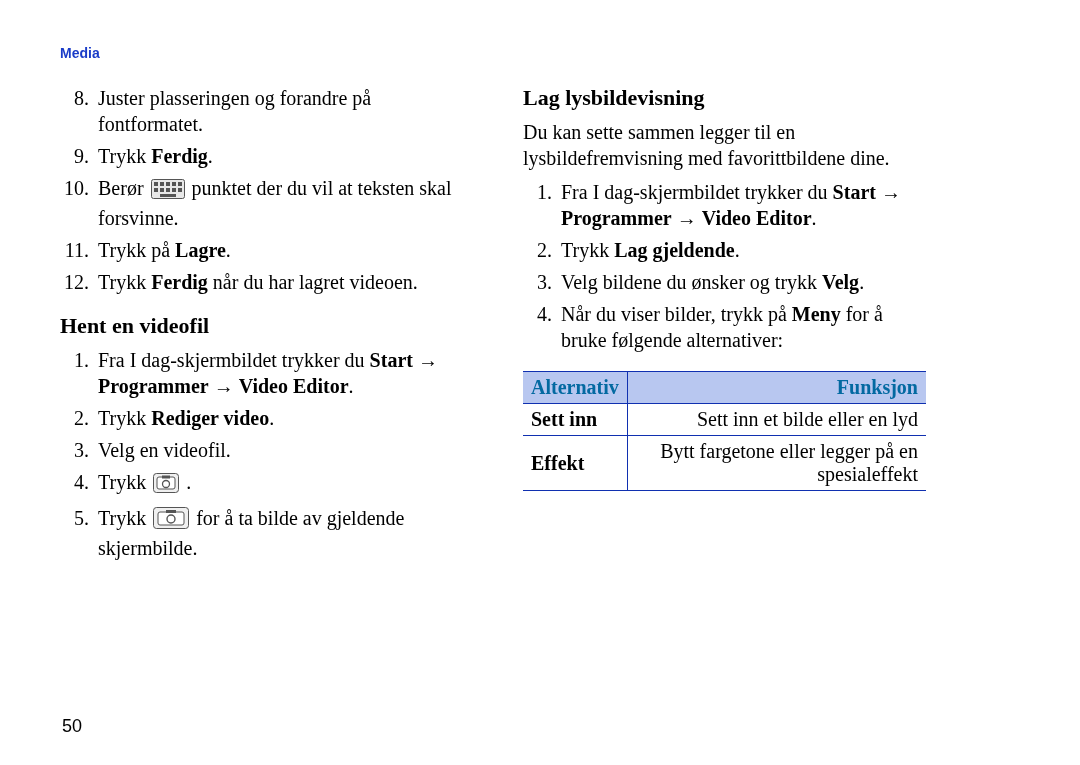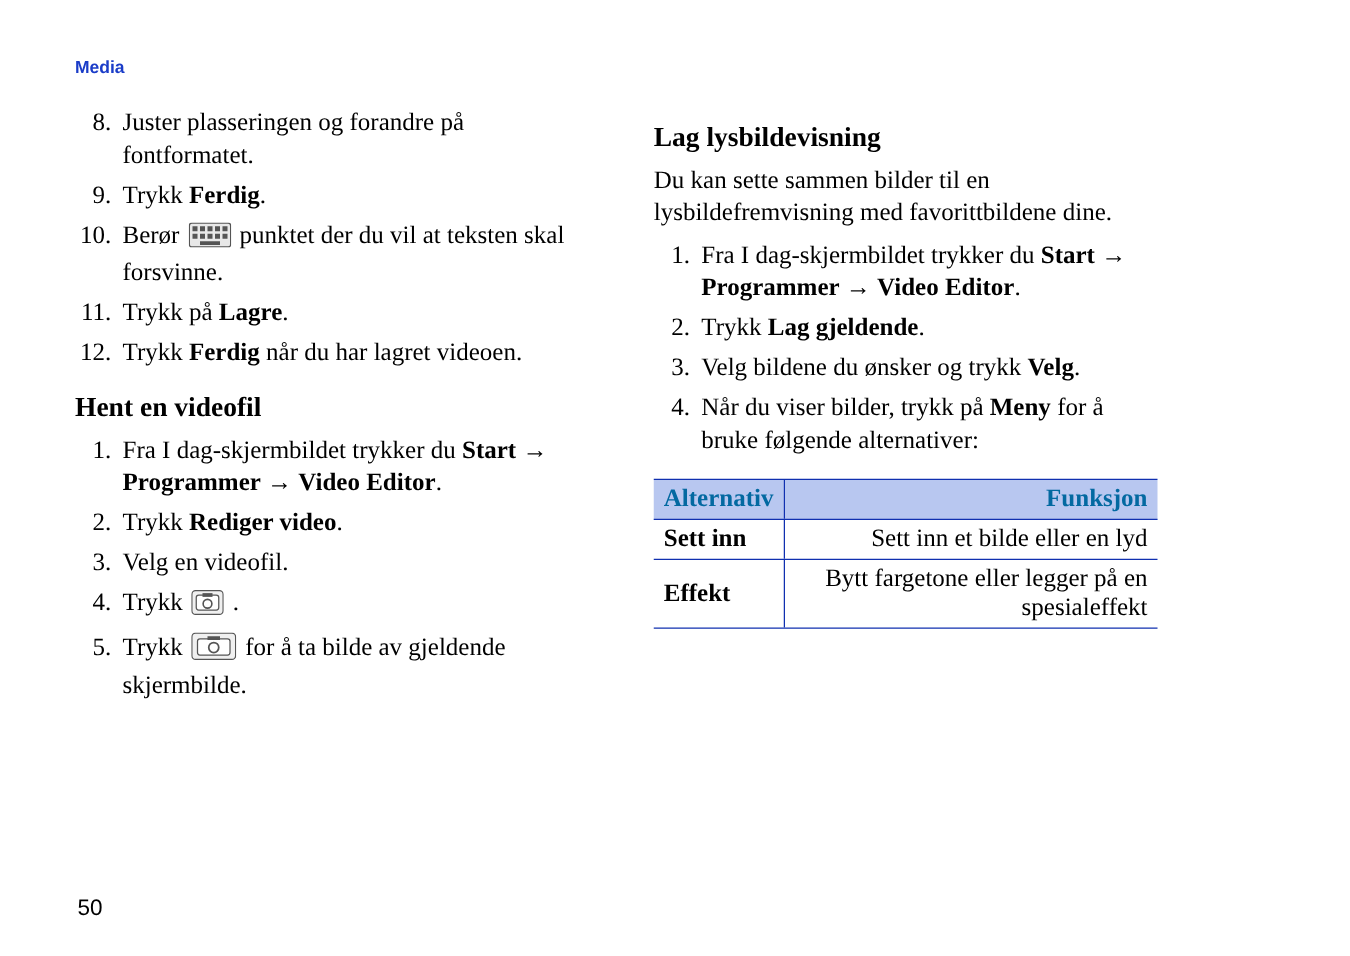--- a/index.html
+++ b/index.html
@@ -139,23 +139,23 @@
           <li>Trykk <span class="icon"><svg width="36" height="22" viewBox="0 0 36 22">
                 <rect x="0.5" y="0.5" width="35" height="21" rx="3" fill="#f0f0f0" stroke="#555"></rect>
                 <rect x="5" y="5" width="26" height="13" rx="2" fill="#fff" stroke="#555"></rect>
                 <circle cx="18" cy="12" r="4" fill="none" stroke="#555" stroke-width="1.4"></circle>
                 <rect x="13" y="3" width="10" height="3" fill="#555"></rect>
               </svg></span> for å ta bilde av gjeldende skjermbilde.</li>
         </ol>
     </div>
 
     <div class="col">
-      <h3 class="section" style="margin-top:16px">Lag lysbildevisning</h3>
+      <h3 class="section" style="margin-top:4px">Lag lysbildevisning</h3>
 
-      <div style="font-size:20px; line-height:1.3; margin-bottom:8px;">Du kan sette sammen bilder til en lysbildefremvisning med favorittbildene dine.</div>
+      <div style="font-size:20px; line-height:1.3; margin-bottom:8px;">Du kan sette sammen legger til en lysbildefremvisning med favorittbildene dine.</div>
 
       <ol class="body-list" id="right-list" start="1">
           <li>Fra I dag-skjermbildet trykker du <span class="bold">Start</span> <span class="arrow">→</span> <span class="bold">Programmer</span> <span class="arrow">→</span> <span class="bold">Video Editor</span>.</li>
           <li>Trykk <span class="bold">Lag gjeldende</span>.</li>
           <li>Velg bildene du ønsker og trykk <span class="bold">Velg</span>.</li>
           <li>Når du viser bilder, trykk på <span class="bold">Meny</span> for å bruke følgende alternativer:</li>
         </ol>
 
       <table class="opts">
         <thead>

